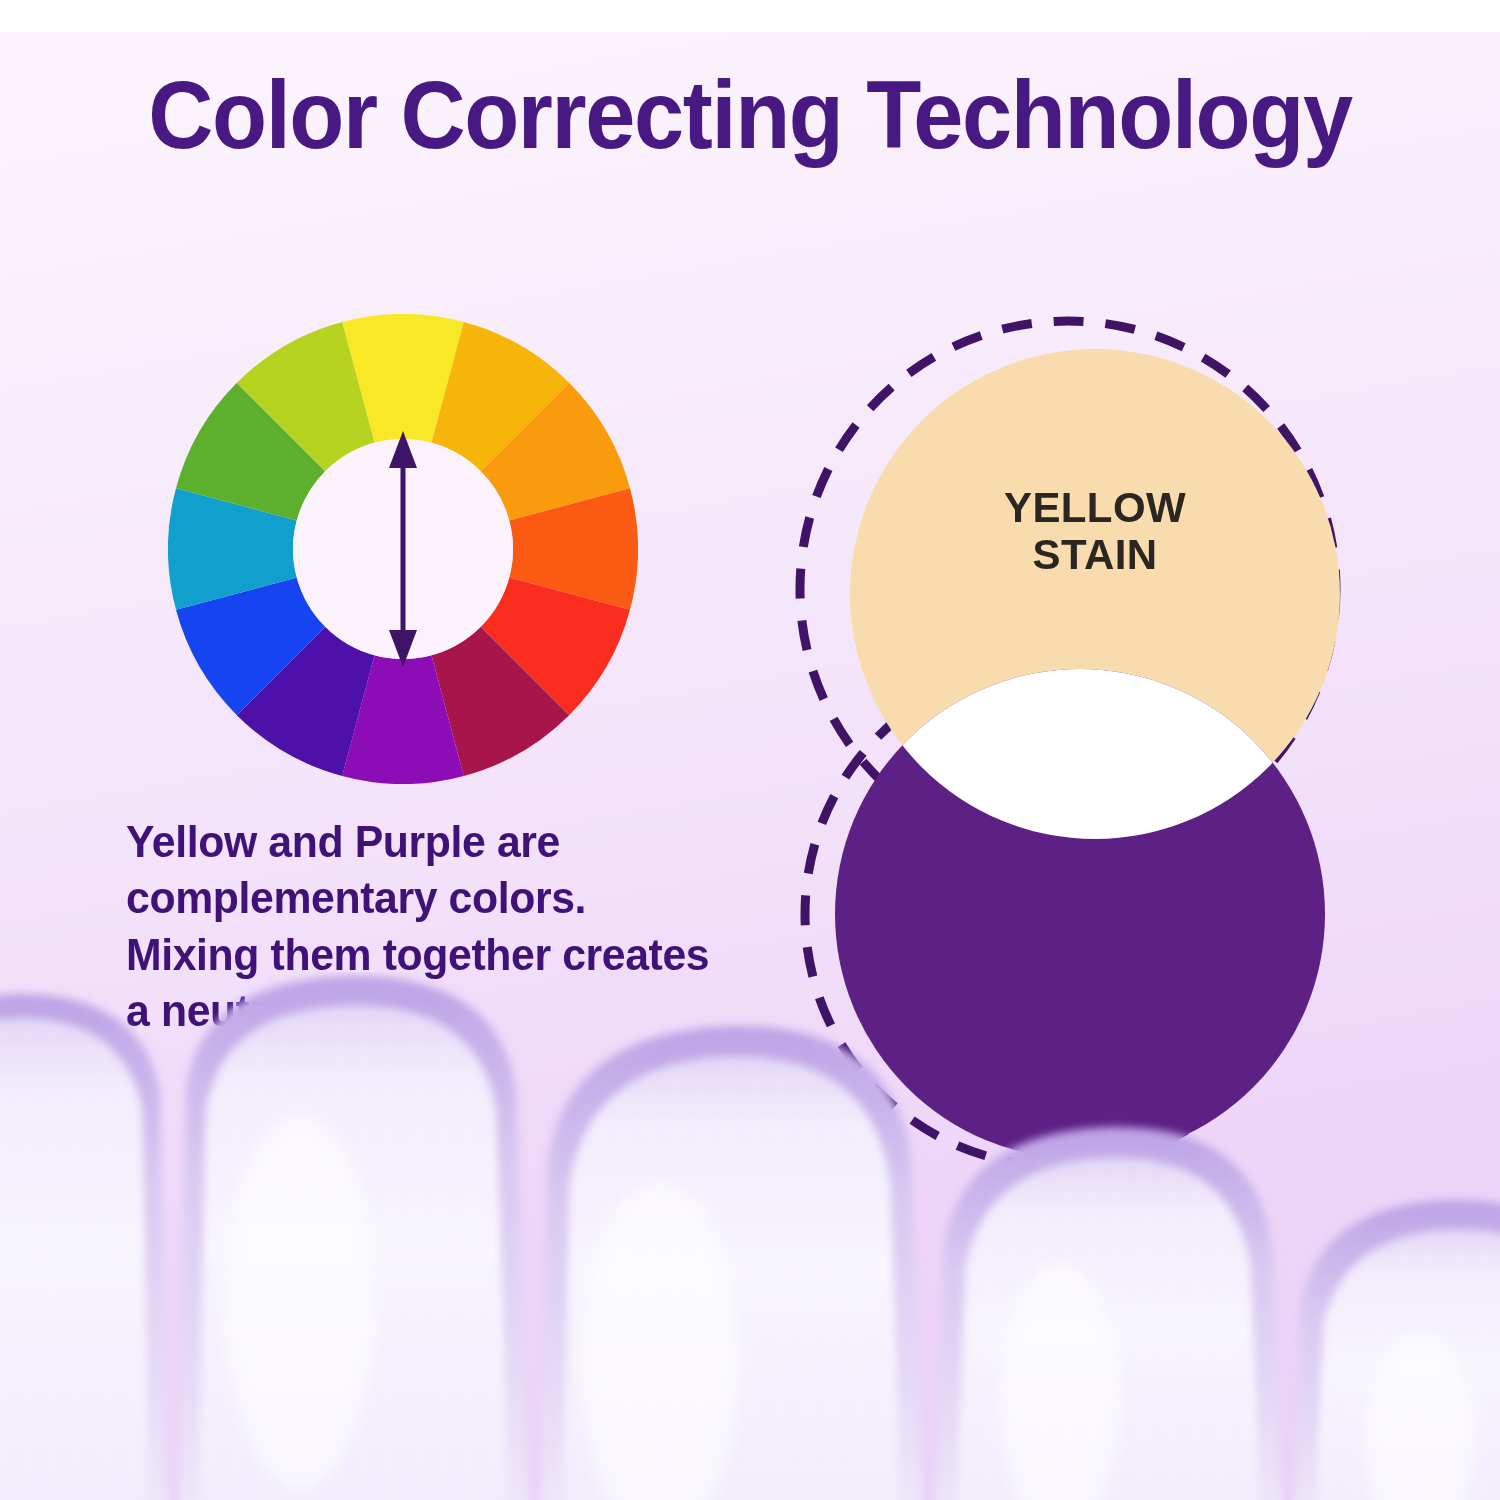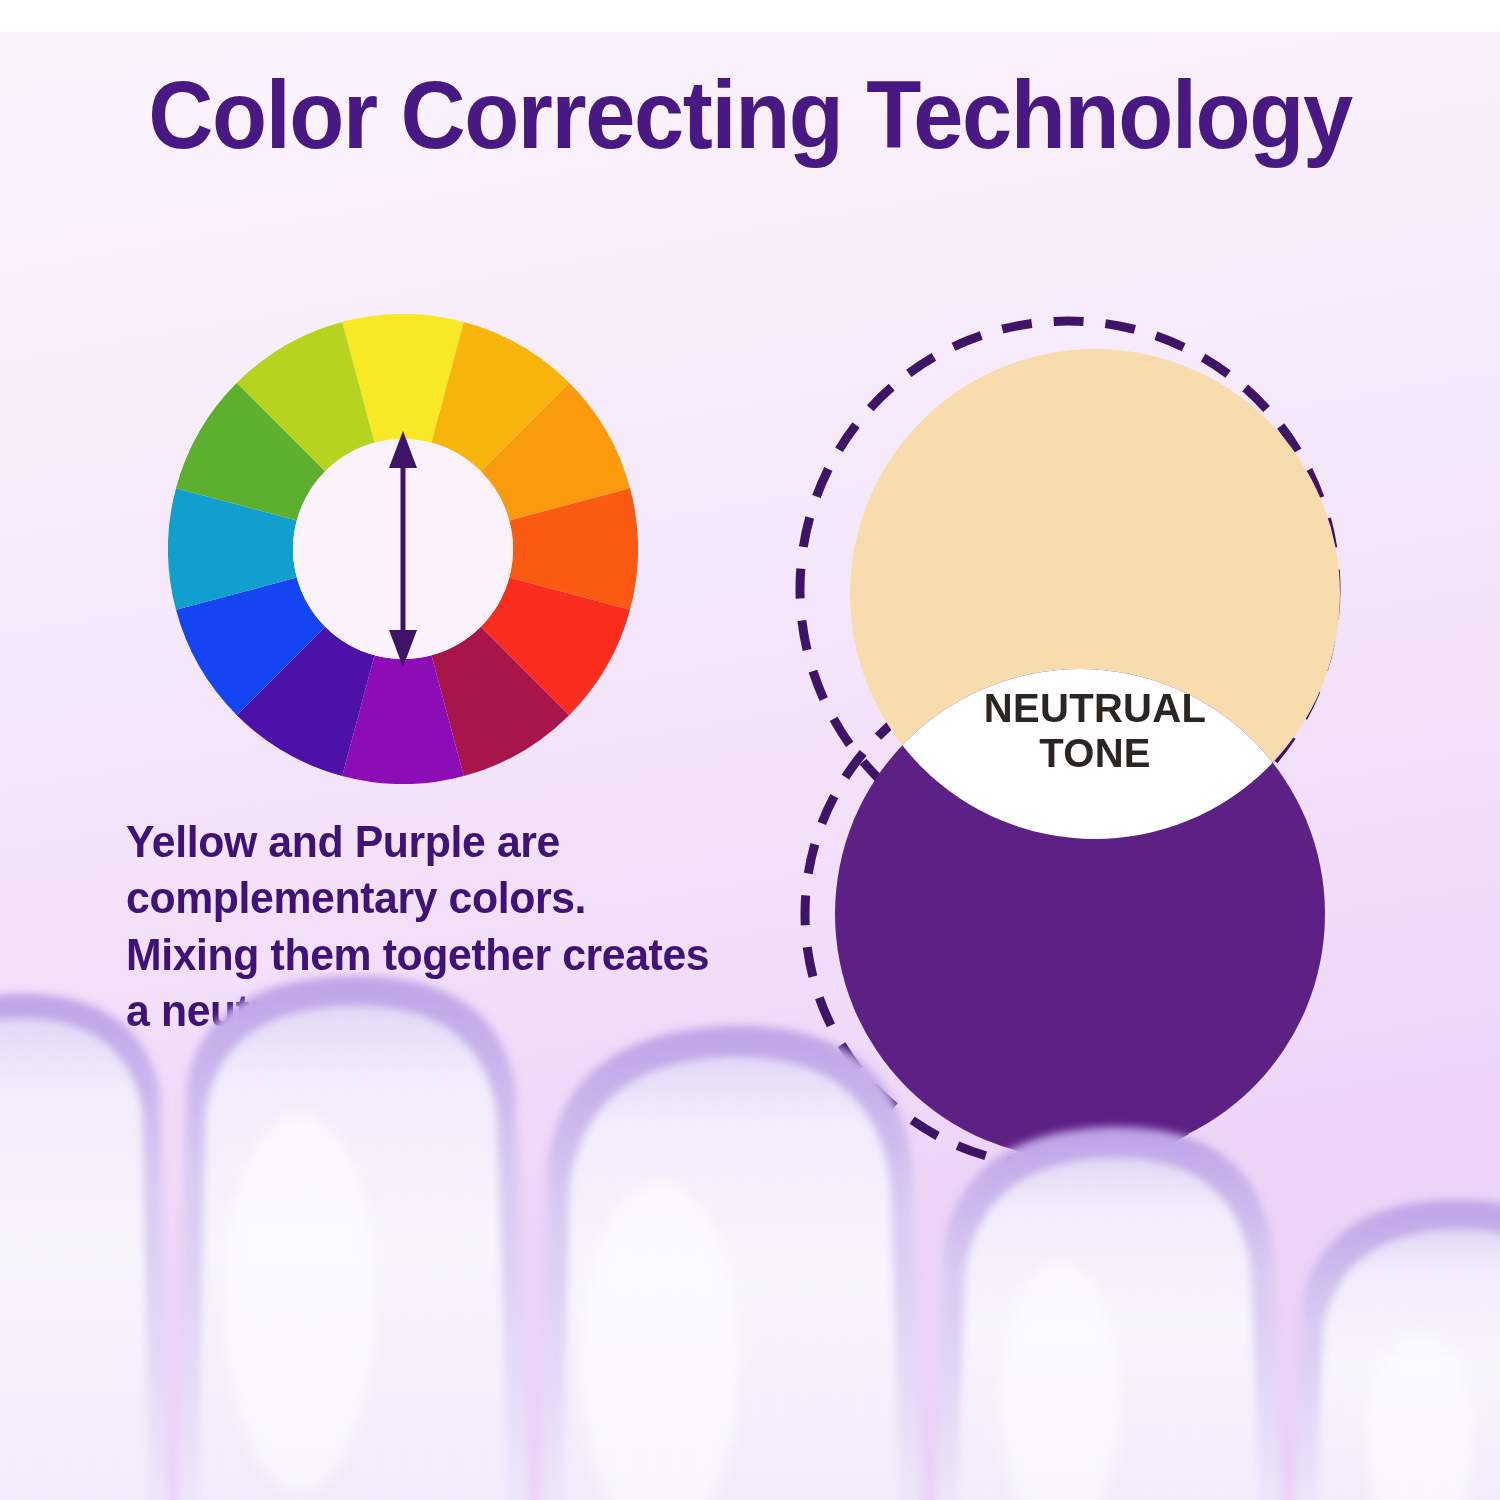--- a/index.html
+++ b/index.html
@@ -158,23 +158,23 @@
 
       <circle cx="310" cy="300" r="245" fill="#f8dcad"></circle>
 
       <circle cx="295" cy="620" r="245" fill="#5d2084"></circle>
 
       <g clip-path="url(#clip-yellow)">
         <circle cx="295" cy="620" r="245" fill="#ffffff"></circle>
       </g>
     </svg>
 
-
-    <div class="venn-label" id="label-neutral">NEUTRUAL
-TONE</div>
+    <div class="venn-label" id="label-yellow">YELLOW
+STAIN</div>
+
 
   </div>
 
   <div id="teeth">
     <svg id="teeth-svg" viewBox="0 0 1500 560" xmlns="http://www.w3.org/2000/svg">
       <defs>
         <linearGradient id="toothGrad" x1="0" y1="0" x2="0" y2="1">
           <stop offset="0%" stop-color="#e3d7f6"></stop>
           <stop offset="14%" stop-color="#f2ecfc"></stop>
           <stop offset="45%" stop-color="#f8f5fd"></stop>

